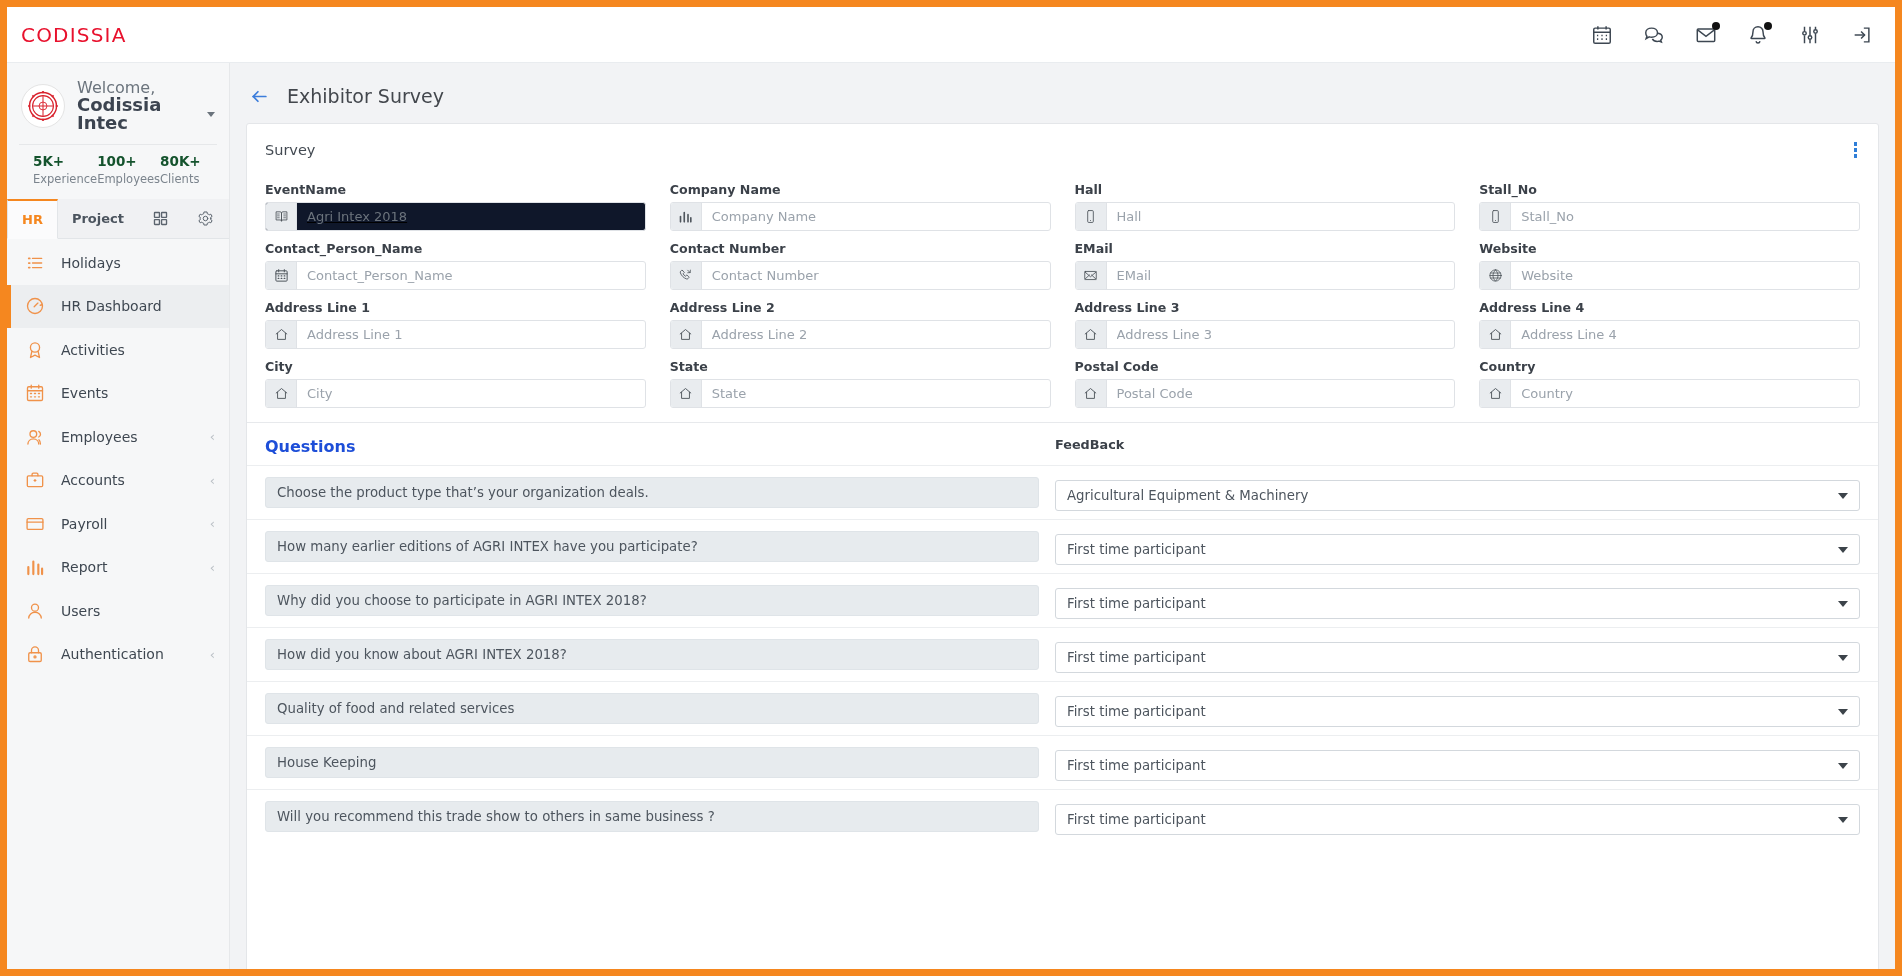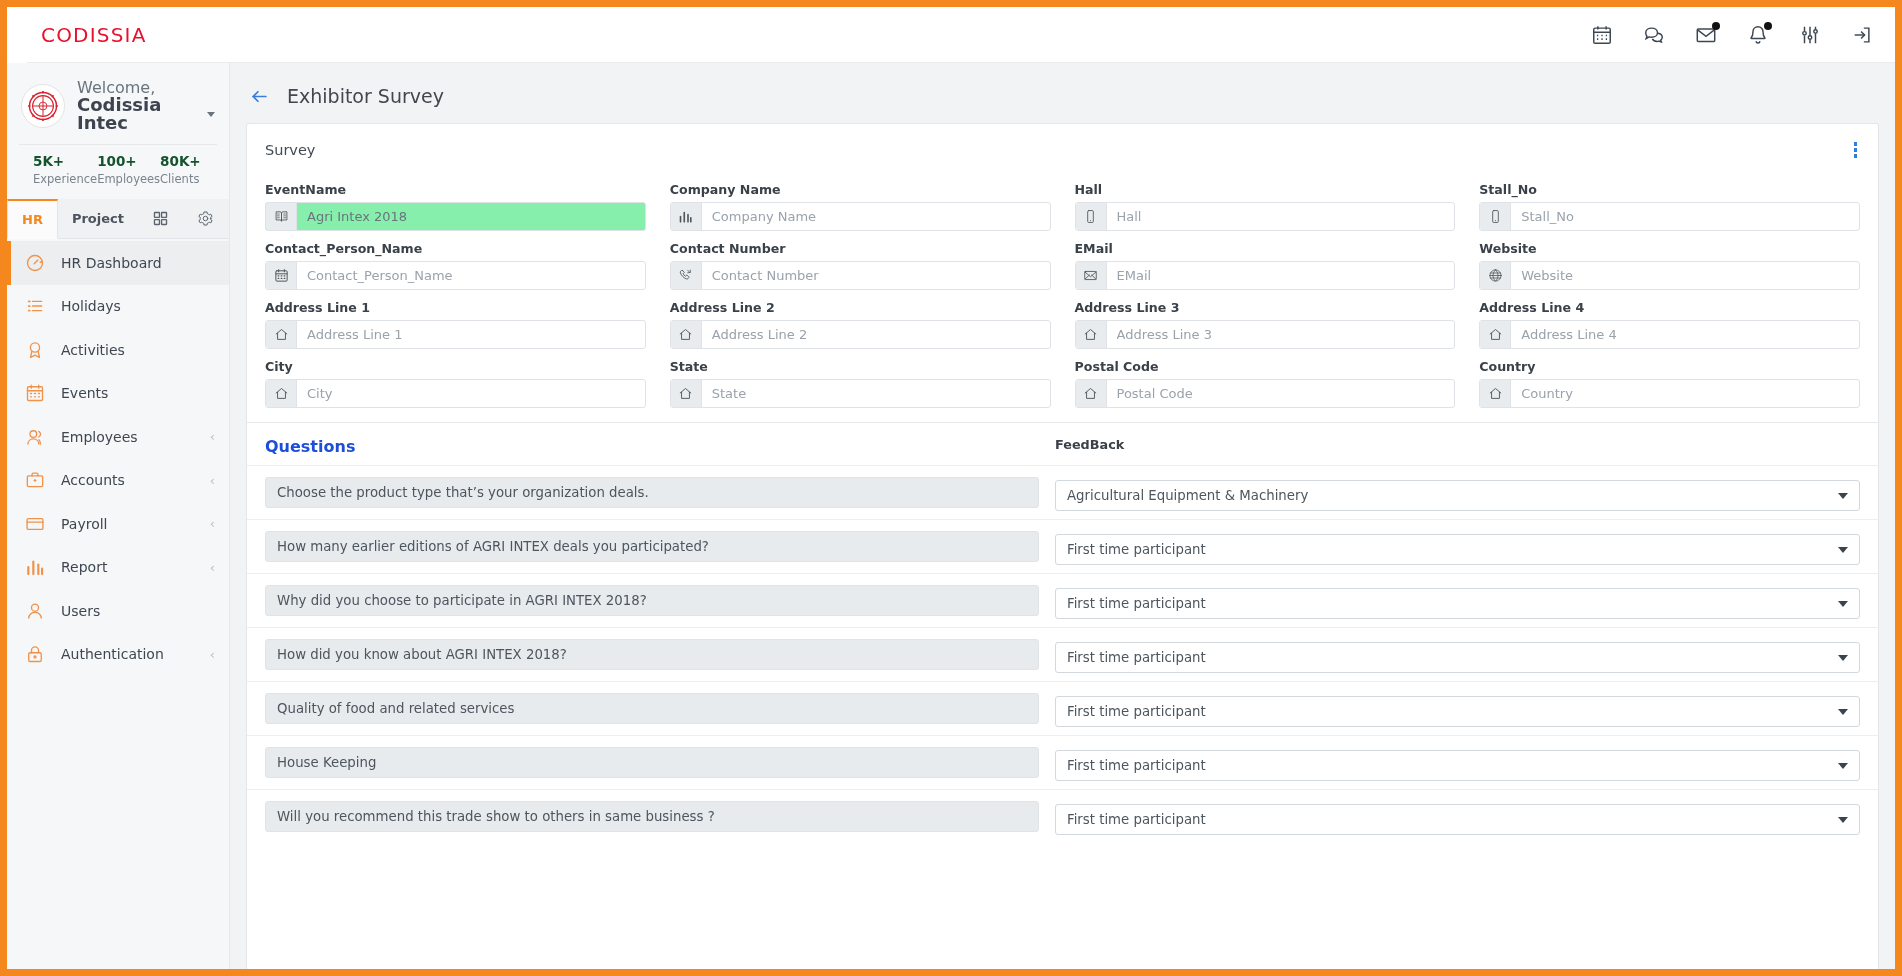--- a/index.html
+++ b/index.html
@@ -12,21 +12,21 @@
   #frame {
     position: absolute; inset: 0;
     border: 7px solid #f5871f;
     background: #ffffff;
   }
   
   #topbar {
     position: absolute; left: 0; top: 0; right: 0; height: 56px;
     background: #ffffff;
     border-bottom: 1px solid #e9ecef;
-    display: flex; align-items: center; margin-left: 20px;
+    display: flex; align-items: center;
   }
   #brand {
     font-size: 20px; letter-spacing: 1.2px; color: #e8112d;
     padding-left: 14px; font-weight: 400;
   }
   #topicons {
     margin-left: auto; display: flex; align-items: center;
     gap: 30px; padding-right: 22px;
   }
   .ticon { position: relative; width: 22px; height: 22px; color: #3d4752; cursor: pointer; }
@@ -118,21 +118,21 @@
     display: grid; grid-template-columns: repeat(4, 1fr);
     column-gap: 24px; row-gap: 0;
   }
   .fld { padding-bottom: 10px; }
   .fld-label { font-size: 12.6px; font-weight: bold; color: #3b4149; margin-bottom: 5px; }
   .input-group {
     display: flex; align-items: stretch; height: 29px;
     border: 1px solid #dfe2e6; border-radius: 3px; overflow: hidden;
     background: #ffffff;
   }
-  .input-group.disabled { background: #86efac; }
+  .input-group.disabled { background: #0f172a; text-decoration: underline; }
   .ig-addon {
     width: 31px; flex: 0 0 31px; background: #e9ecef;
     display: flex; align-items: center; justify-content: center;
     border-right: 1px solid #dfe2e6; color: #4f565d;
   }
   .ig-addon svg { width: 15px; height: 15px; display: block; }
   .ig-input {
     flex: 1; border: 0; outline: none; background: transparent;
     font-family: inherit; font-size: 13px; color: #5c6570; padding: 0 10px;
   }
@@ -280,38 +280,38 @@
           <span class="tab-icon">
             <svg viewBox="0 0 24 24" fill="none" stroke="currentColor" stroke-width="1.4" stroke-linecap="round" stroke-linejoin="round">
               <circle cx="12" cy="12" r="3.2"></circle>
               <path d="M19.5 12c0-.6-.06-1.1-.17-1.6l2-1.4-1.8-3.1-2.3.9c-.8-.7-1.7-1.2-2.7-1.5L14.2 2.8H9.8l-.33 2.5c-1 .3-1.9.8-2.7 1.5l-2.3-.9-1.8 3.1 2 1.4c-.11.5-.17 1-.17 1.6s.06 1.1.17 1.6l-2 1.4 1.8 3.1 2.3-.9c.8.7 1.7 1.2 2.7 1.5l.33 2.5h4.4l.33-2.5c1-.3 1.9-.8 2.7-1.5l2.3.9 1.8-3.1-2-1.4c.11-.5.17-1 .17-1.6z"></path>
             </svg>
           </span>
         </div>
       </div>
 
     <div id="navlist">
+        <div class="nav-item">
+          <span class="nav-ico">
+            <svg viewBox="0 0 24 24" fill="none" stroke="currentColor" stroke-width="1.6" stroke-linecap="round" stroke-linejoin="round">
+              <path d="M9 6.5h11M9 12h11M9 17.5h11"></path>
+              <path d="M4.5 6.5h1.2M4.5 12h1.2M4.5 17.5h1.2" stroke-width="2.1"></path>
+            </svg>
+          </span>
+          <span class="nav-label">Holidays</span>
+        </div>
         <div class="nav-item active">
           <span class="nav-ico">
             <svg viewBox="0 0 24 24" fill="none" stroke="currentColor" stroke-width="1.6" stroke-linecap="round" stroke-linejoin="round">
               <circle cx="12" cy="12" r="9"></circle>
               <path d="M15.5 8.5L11 13"></path>
               <path d="M20.5 10.5l-2.2.6"></path>
             </svg>
           </span>
           <span class="nav-label">HR Dashboard</span>
-        </div>
-        <div class="nav-item">
-          <span class="nav-ico">
-            <svg viewBox="0 0 24 24" fill="none" stroke="currentColor" stroke-width="1.6" stroke-linecap="round" stroke-linejoin="round">
-              <path d="M9 6.5h11M9 12h11M9 17.5h11"></path>
-              <path d="M4.5 6.5h1.2M4.5 12h1.2M4.5 17.5h1.2" stroke-width="2.1"></path>
-            </svg>
-          </span>
-          <span class="nav-label">Holidays</span>
         </div>
         <div class="nav-item">
           <span class="nav-ico">
             <svg viewBox="0 0 24 24" fill="none" stroke="currentColor" stroke-width="1.6" stroke-linecap="round" stroke-linejoin="round">
               <circle cx="12" cy="9" r="5.5"></circle>
               <path d="M8.3 13.4L6.6 21l5.4-2.8L17.4 21l-1.7-7.6"></path>
             </svg>
           </span>
           <span class="nav-label">Activities</span>
         </div>
@@ -619,21 +619,21 @@
 
       <div id="qbody">
           <div class="qrow">
             <div class="qtext">Choose the product type that’s your organization deals.</div>
             <div class="qsel">
               <span>Agricultural Equipment &amp; Machinery</span>
               <span class="arrow"></span>
             </div>
           </div>
           <div class="qrow">
-            <div class="qtext">How many earlier editions of AGRI INTEX deals you participated?</div>
+            <div class="qtext">How many earlier editions of AGRI INTEX have you participate?</div>
             <div class="qsel">
               <span>First time participant</span>
               <span class="arrow"></span>
             </div>
           </div>
           <div class="qrow">
             <div class="qtext">Why did you choose to participate in AGRI INTEX 2018?</div>
             <div class="qsel">
               <span>First time participant</span>
               <span class="arrow"></span>

